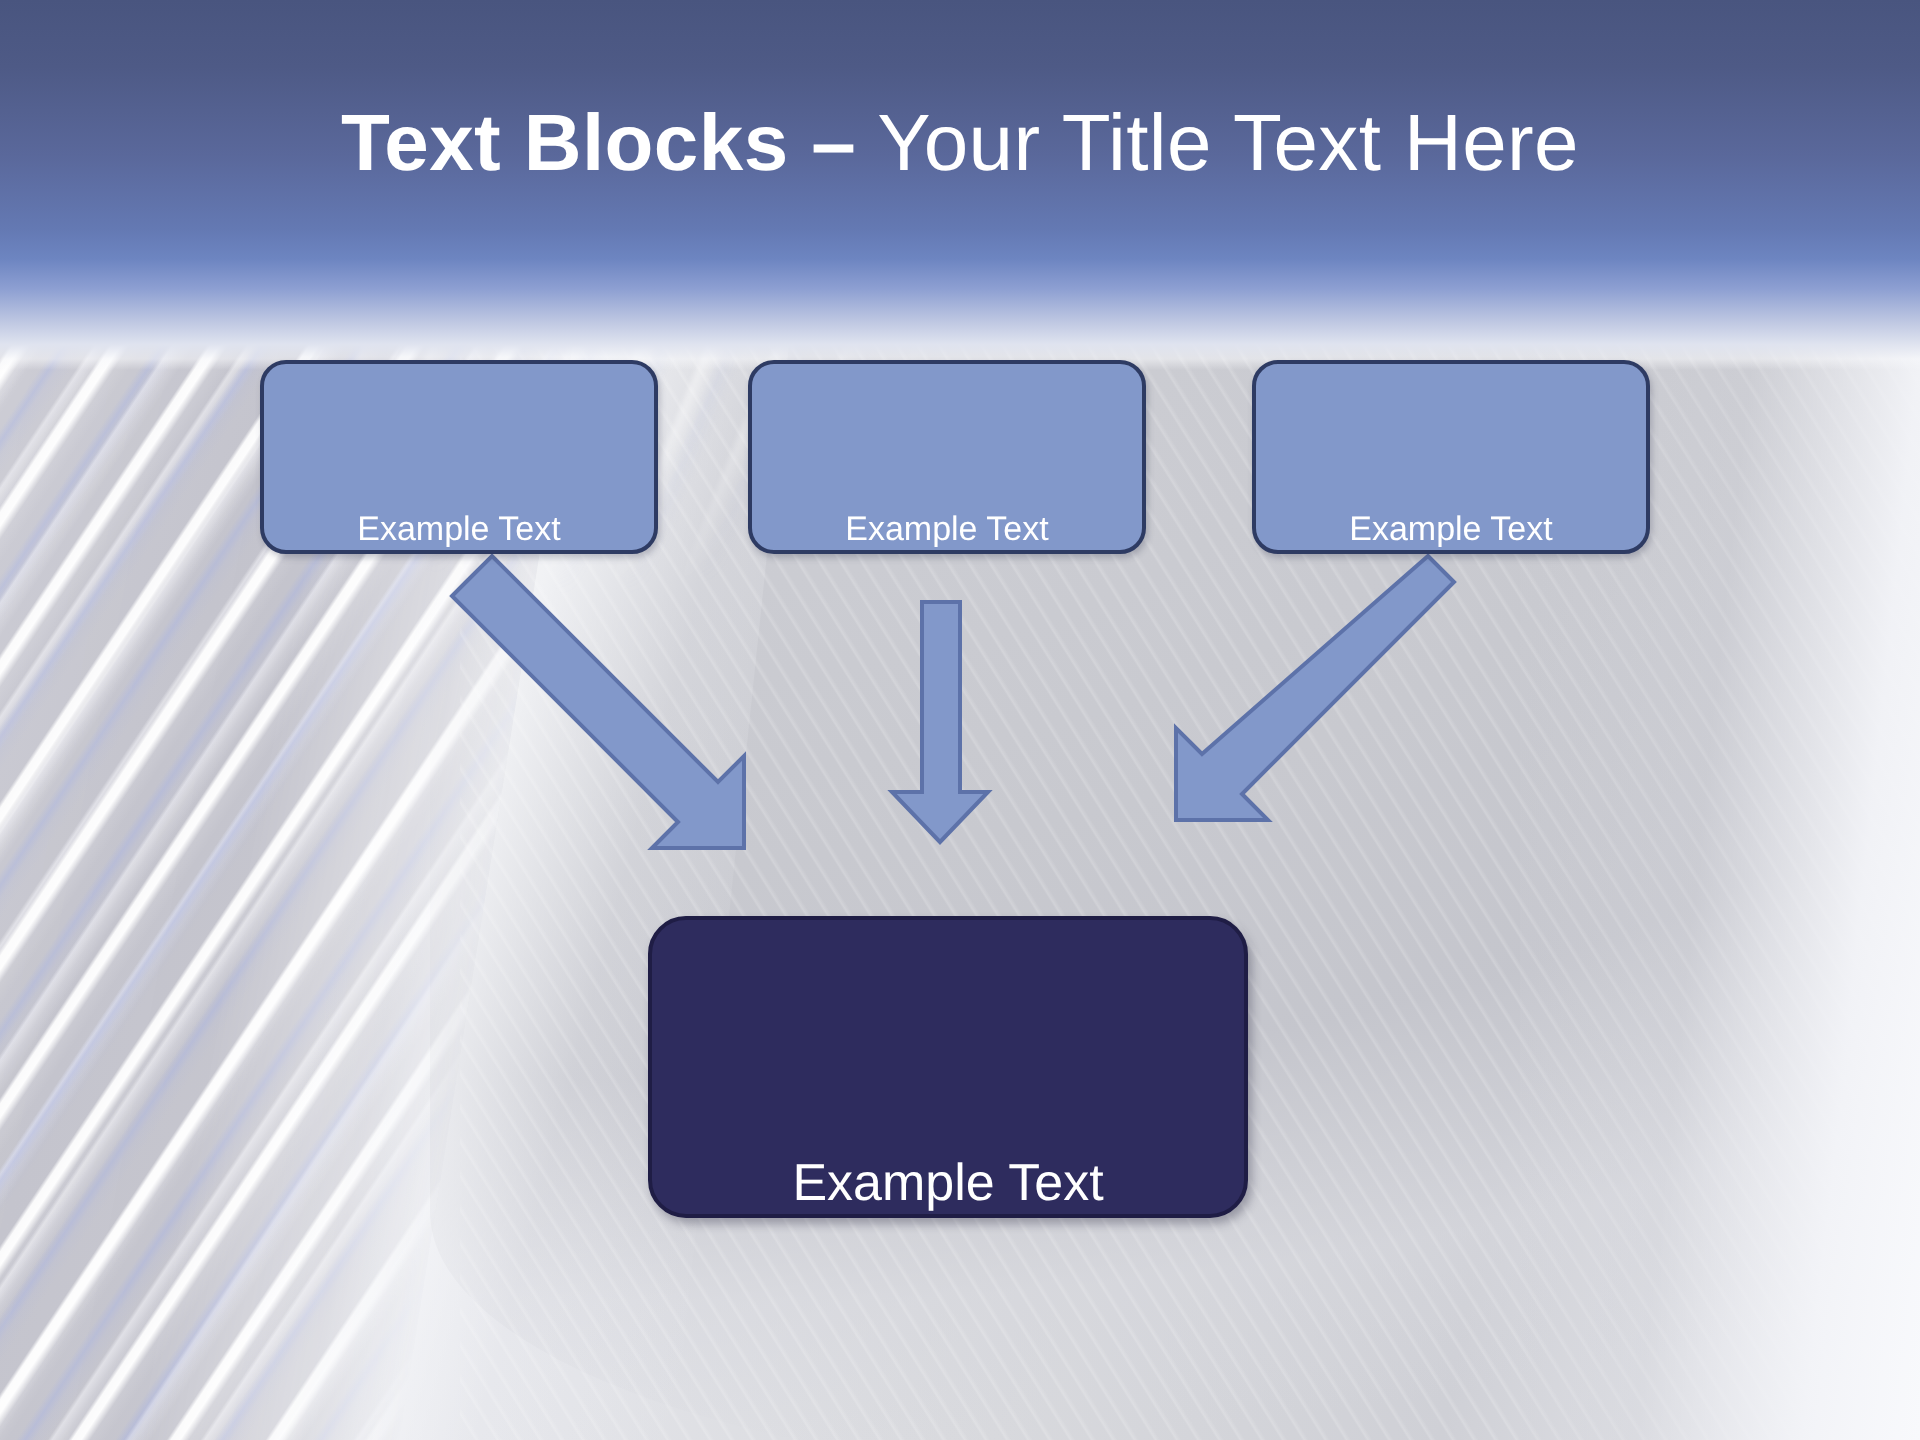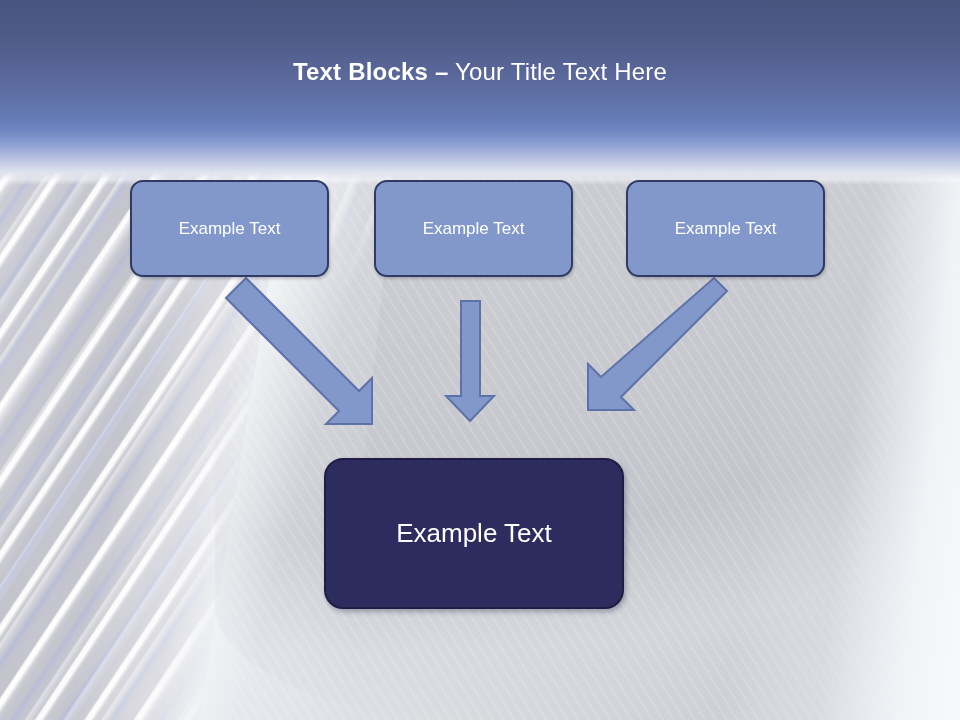--- a/index.html
+++ b/index.html
@@ -144,36 +144,36 @@
         #b9c3e0  86%,
         #dfe3ef  93%,
         rgba(247,248,251,0.55) 97%,
         rgba(250,251,253,0.0) 100%);
   }
   .header-title {
     position: absolute;
     left: 0; top: 52px; width: 960px;
     text-align: center;
     color: #ffffff;
-    font-size: 24px;
+    font-size: 40px;
     line-height: 40px;
     letter-spacing: .2px;
     white-space: nowrap;
   }
   .header-title .strong { font-weight: bold; }
   .header-title .light  { font-weight: normal; }
 
   
   .shapes { position: absolute; inset: 0; }
 
   .box {
     position: absolute;
     box-sizing: border-box;
     display: flex;
-    align-items: center;
+    align-items: flex-end;
     justify-content: center;
     color: #ffffff;
     text-align: center;
     user-select: none;
   }
   .box-top {
     width: 199px;
     height: 97px;
     top: 180px;
     background: #8298ca;

